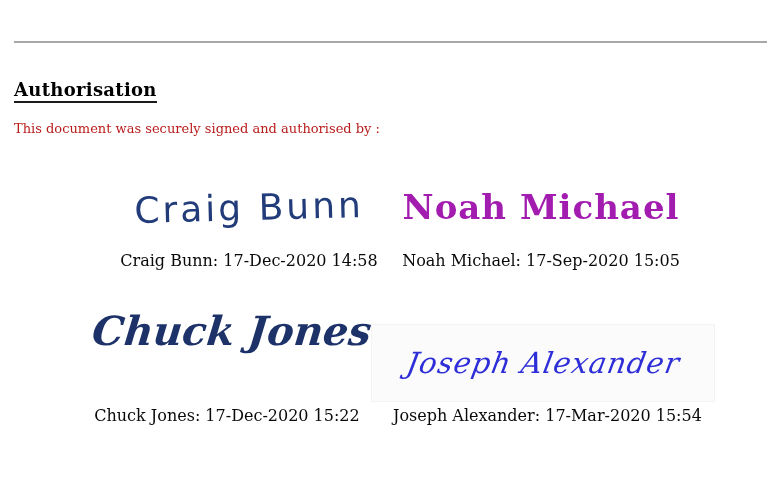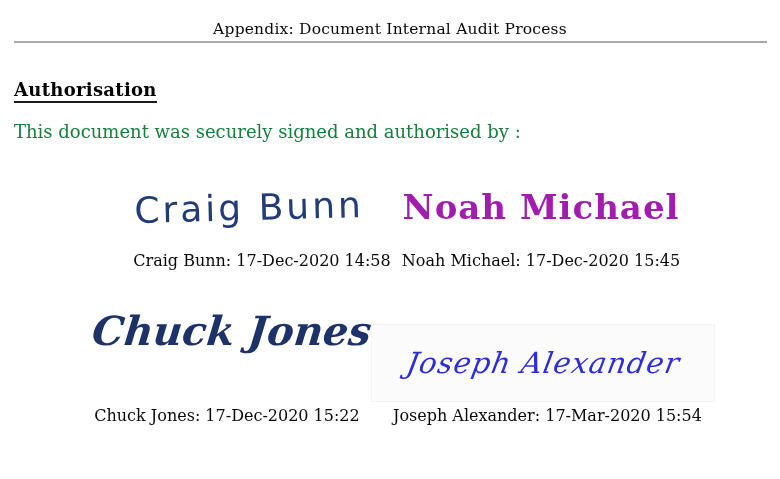--- a/index.html
+++ b/index.html
@@ -45,22 +45,22 @@
     font-weight: bold;
     letter-spacing: 0.3px;
     border-bottom: 2px solid #1a1a1a;
     padding-bottom: 1px;
   }
 
   .intro-text {
     position: absolute;
     top: 121px;
     left: 14px;
-    font-size: 18px;
-    color: #15803d;
+    font-size: 13px;
+    color: #b91c1c;
   }
 
   .sig-box {
     position: absolute;
     display: flex;
     align-items: center;
     justify-content: center;
     white-space: nowrap;
     overflow: hidden;
   }
@@ -107,45 +107,44 @@
     transform: skewX(-10deg);
   }
 
   .sig-caption {
     position: absolute;
     text-align: center;
     font-size: 16px;
     color: #0a0a0a;
     white-space: nowrap;
   }
-  .cap-craig  { left: 113px; top: 251px; width: 298px; }
+  .cap-craig  { left: 100px; top: 251px; width: 298px; }
   .cap-noah   { left: 392px; top: 251px; width: 298px; }
   .cap-chuck  { left: 77px;  top: 406px; width: 300px; }
   .cap-joseph { left: 393px; top: 406px; width: 300px; }
 </style>
 </head>
 <body>
 
 <div class="page">
 
-  <div class="doc-title">Appendix: Document Internal Audit Process</div>
 
   <div class="title-divider"></div>
 
   <div class="section-heading">Authorisation</div>
 
   <div class="intro-text">This document was securely signed and authorised by :</div>
 
   <div class="sig-box sig-craig" style="color: rgb(34, 60, 122);">Craig Bunn</div>
 
   <div class="sig-box sig-noah" style="color: #a21caf;">Noah Michael</div>
 
   <div class="sig-caption cap-craig">Craig Bunn: 17-Dec-2020 14:58</div>
 
-  <div class="sig-caption cap-noah">Noah Michael: 17-Dec-2020 15:45</div>
+  <div class="sig-caption cap-noah">Noah Michael: 17-Sep-2020 15:05</div>
 
   <div class="sig-box sig-chuck" style="color: rgb(29, 50, 104);">Chuck Jones</div>
 
   <div class="sig-box sig-joseph">
     <span class="sig-inner" style="color: rgb(46, 46, 216);">Joseph Alexander</span>
   </div>
 
   <div class="sig-caption cap-chuck">Chuck Jones: 17-Dec-2020 15:22</div>
 
   <div class="sig-caption cap-joseph">Joseph Alexander: 17-Mar-2020 15:54</div>

